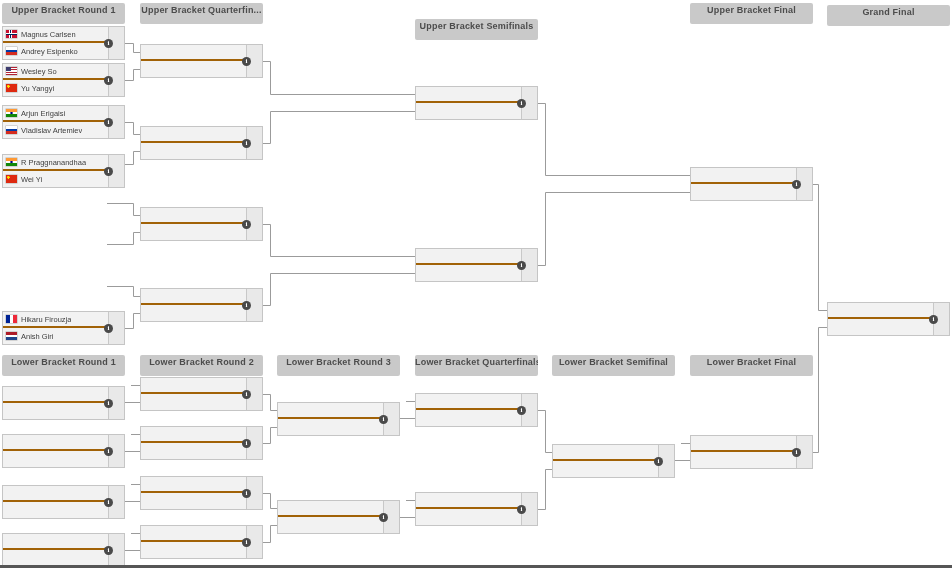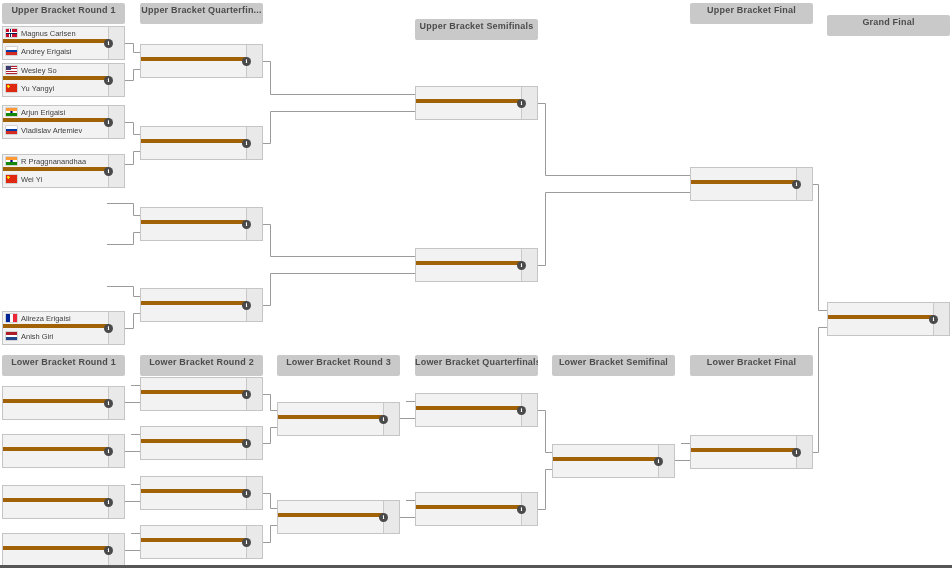--- a/index.html
+++ b/index.html
@@ -14,21 +14,21 @@
   }
   .match{
     position:absolute;width:123px;height:34px;box-sizing:border-box;
     background:#f2f2f2;border:1px solid #c5c5c5;
   }
   .match::before{ 
     content:"";position:absolute;top:0;bottom:0;right:0;width:15px;
     background:#e9e9e9;border-left:1px solid #c8c8c8;
   }
   .row{height:16px;display:flex;align-items:center;gap:4px;padding-left:3px;box-sizing:border-box;}
-  .row.top{border-bottom:4px solid #a16207;}
+  .row.top{border-bottom:2px solid #a16207;}
   .pname{font-size:7.5px;color:#3e3e3e;white-space:nowrap;overflow:hidden;}
   .flag{width:11px;height:8px;flex:0 0 11px;box-shadow:0 0 0 .5px rgba(0,0,0,.25);background:#ddd;}
   .flag[data-country="no"]{
     background-color:#c8102e;
     background-image:
       linear-gradient(to bottom,transparent 36%,#fff 36% 44%,#00205b 44% 58%,#fff 58% 66%,transparent 66%),
       linear-gradient(to right,transparent 26%,#fff 26% 35%,#00205b 35% 49%,#fff 49% 58%,transparent 58%);
   }
   .flag[data-country="ru"]{background:linear-gradient(to bottom,#fff 33%,#0039a6 33% 66%,#d52b1e 66%);}
   .flag[data-country="us"]{
@@ -114,37 +114,37 @@
 
       <path d="M657 460.5 H690"></path>
         <path d="M681 443.5 H690"></path>
     </g>
   </svg>
 
   <div class="hdr" style="left:2px;top:3px">Upper Bracket Round 1</div>
   <div class="hdr" style="left:140px;top:3px">Upper Bracket Quarterfin...</div>
   <div class="hdr" style="left:415px;top:19px">Upper Bracket Semifinals</div>
   <div class="hdr" style="left:690px;top:3px">Upper Bracket Final</div>
-  <div class="hdr" style="left:827px;top:15px">Grand Final</div>
+  <div class="hdr" style="left:827px;top:5px">Grand Final</div>
 
   <div class="hdr" style="left:2px;top:355px">Lower Bracket Round 1</div>
   <div class="hdr" style="left:140px;top:355px">Lower Bracket Round 2</div>
   <div class="hdr" style="left:277px;top:355px">Lower Bracket Round 3</div>
   <div class="hdr" style="left:415px;top:355px">Lower Bracket Quarterfinals</div>
   <div class="hdr" style="left:552px;top:355px">Lower Bracket Semifinal</div>
   <div class="hdr" style="left:690px;top:355px">Lower Bracket Final</div>
 
   <div class="match" style="left:2px;top:26px">
     <div class="row top">
       <span class="flag" data-country="no"></span>
       <span class="pname">Magnus Carlsen</span>
     </div>
     <div class="row">
       <span class="flag" data-country="ru"></span>
-      <span class="pname">Andrey Erigaisi</span>
+      <span class="pname">Andrey Esipenko</span>
     </div>
     <span class="info"></span>
   </div>
 
   <div class="match" style="left:2px;top:63px">
     <div class="row top">
       <span class="flag" data-country="us"></span>
       <span class="pname">Wesley So</span>
     </div>
     <div class="row">
@@ -177,21 +177,21 @@
     </div>
     <span class="info"></span>
   </div>
 
 
 
 
   <div class="match" style="left:2px;top:311px">
     <div class="row top">
       <span class="flag" data-country="fr"></span>
-      <span class="pname">Alireza Erigaisi</span>
+      <span class="pname">Hikaru Firouzja</span>
     </div>
     <div class="row">
       <span class="flag" data-country="nl"></span>
       <span class="pname">Anish Giri</span>
     </div>
     <span class="info"></span>
   </div>
 
   <div class="match" style="left:140px;top:44px">
     <div class="row top"></div>

